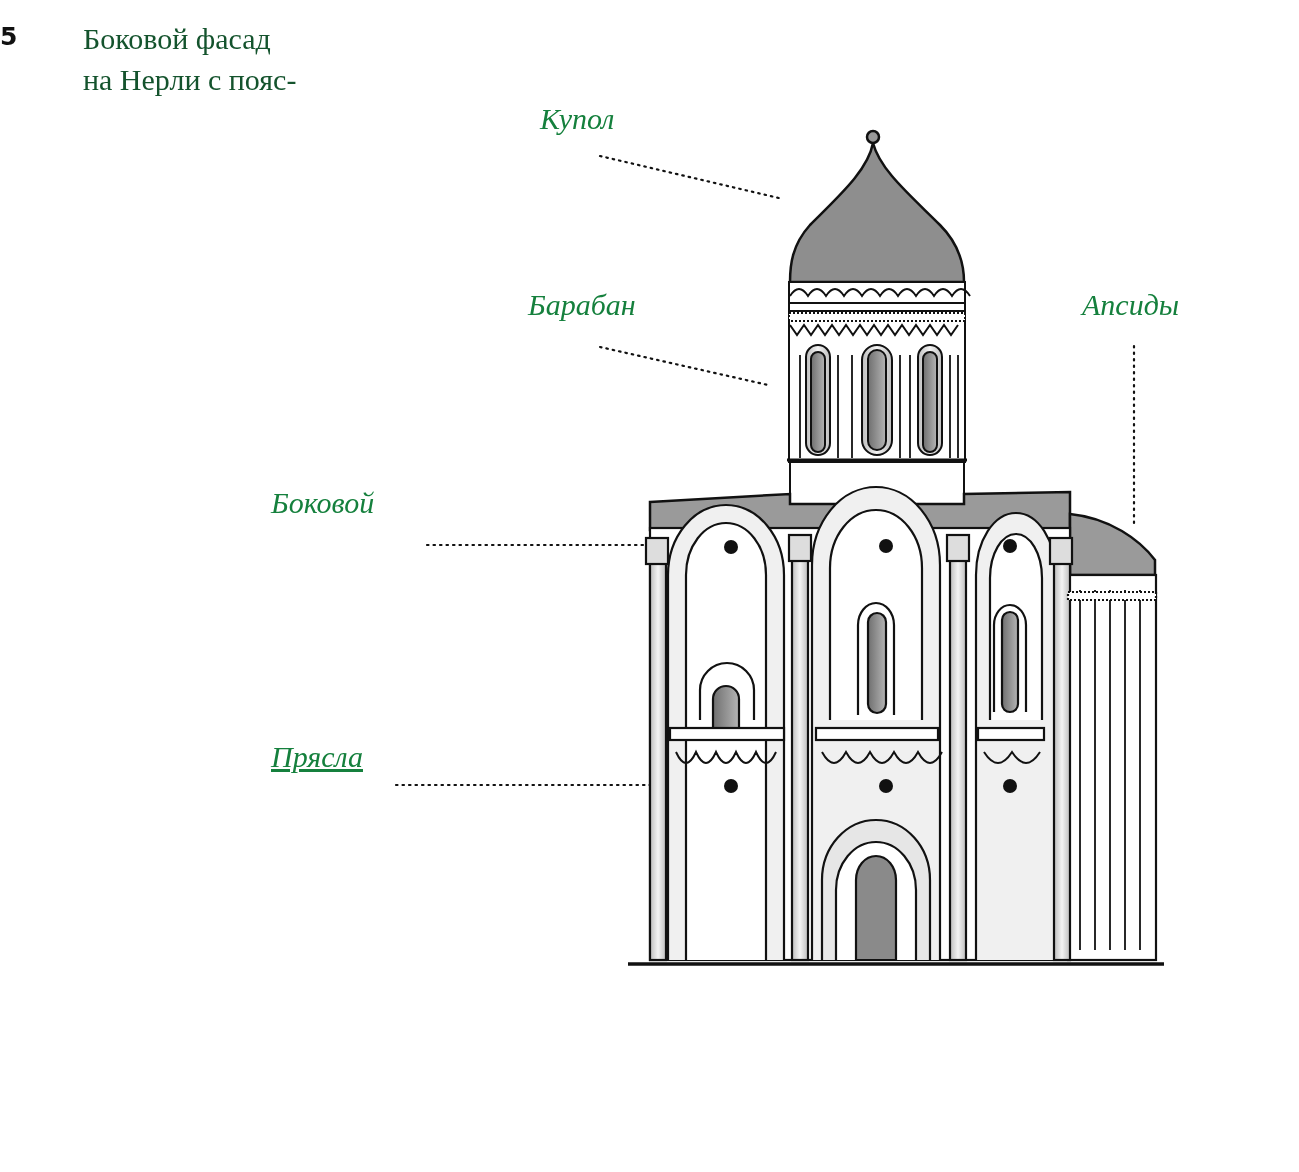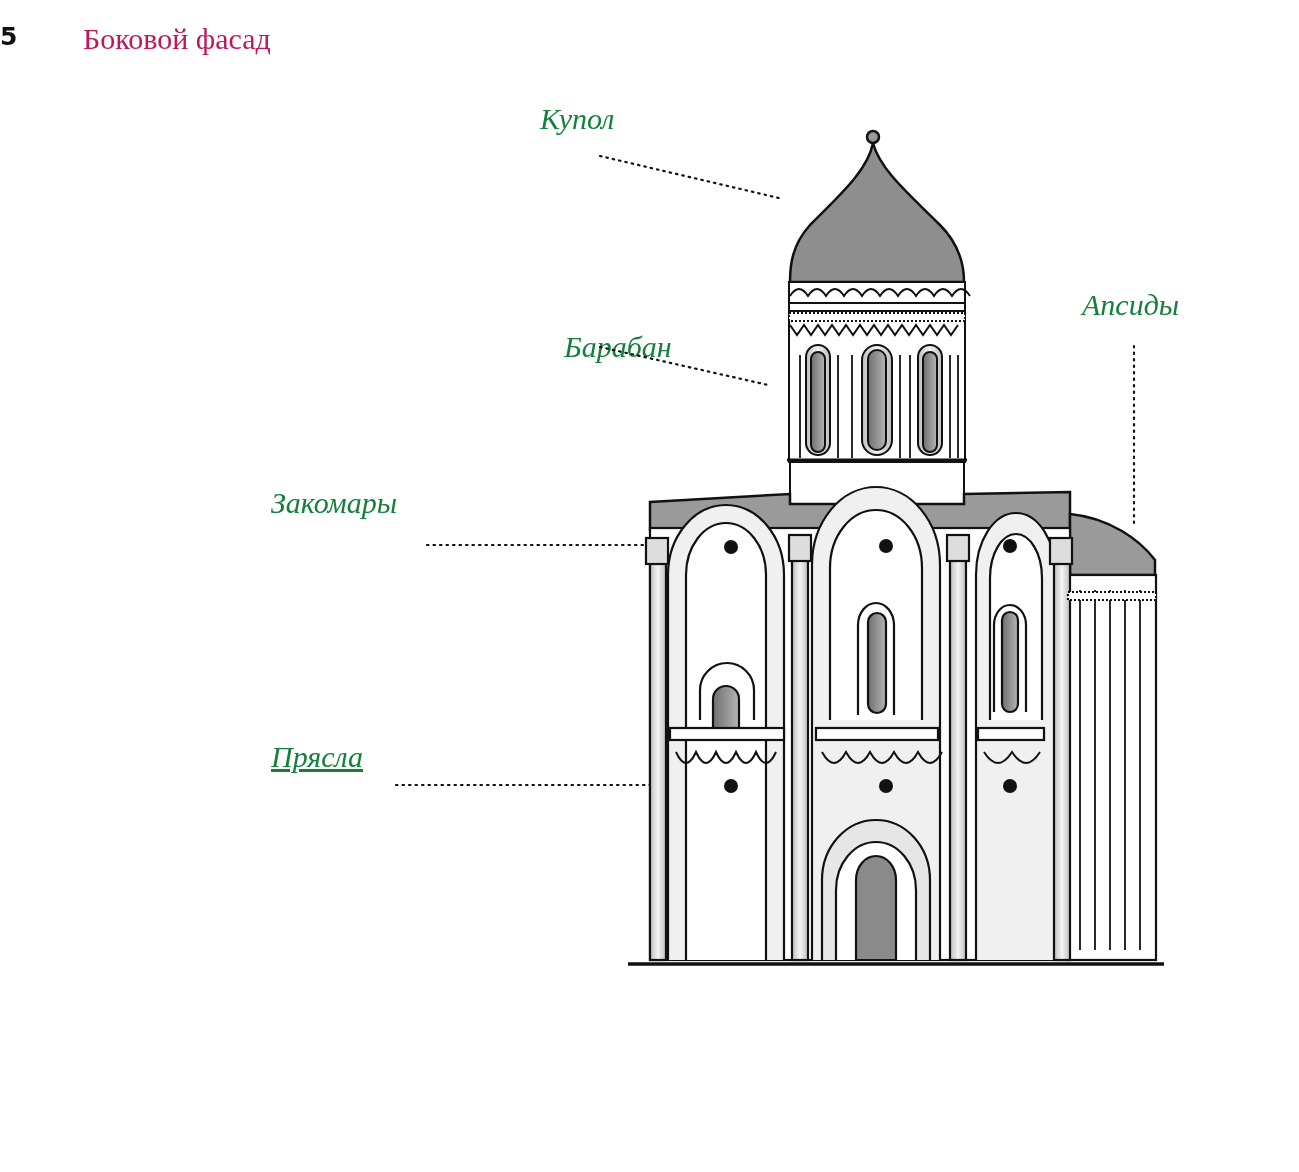--- a/index.html
+++ b/index.html
@@ -1,34 +1,35 @@
 <!DOCTYPE html>
 <html><head>
 <meta charset="utf-8">
 <style>
   html, body { margin:0; padding:0; background:#fff; }
   body { width:1299px; height:1172px; position:relative; overflow:hidden; }
   .fig-num { position:absolute; left:0; top:22px; font-family:"DejaVu Sans", sans-serif; font-weight:bold; font-size:25px; color:#111; }
-  .caption { position:absolute; left:83px; top:18px; width:300px; font-family:"Liberation Serif", "DejaVu Serif", serif; font-size:30px; line-height:41px; color:#be185d; }
+  .caption { position:absolute; left:83px; top:18px; width:300px; font-family:"Liberation Serif", "DejaVu Serif", serif; font-size:30px; line-height:41px; color:#14532d; }
   .caption span { display:block; white-space:nowrap; }
   .label { position:absolute; font-family:"Liberation Serif", "DejaVu Serif", serif; font-style:italic; font-size:30px; color:#15803d; white-space:nowrap; }
   svg#drawing { position:absolute; left:0; top:0; }
 </style>
 </head>
 <body>
 
 <div class="fig-num">5</div>
 <div class="caption">
   <span>Боковой фасад</span>
+  <span>на Нерли с пояс-</span>
 </div>
 
 <div class="label" style="left:540px;top:102px;">Купол</div>
-<div class="label" style="left:564px;top:288px;margin-top:42px;">Барабан</div>
+<div class="label" style="left:528px;top:288px;">Барабан</div>
 <div class="label" style="left:1082px;top:288px;">Апсиды</div>
-<div class="label" style="left:271px;top:486px;">Закомары</div>
+<div class="label" style="left:271px;top:486px;">Боковой</div>
 <div class="label" style="left:271px;top:740px;text-decoration:underline;">Прясла</div>
 
 <svg id="drawing" width="1299" height="1172" viewBox="0 0 1299 1172">
   <defs>
     <linearGradient id="colShade" x1="0" x2="1">
       <stop offset="0" stop-color="#bdbdbd"></stop>
         <stop offset="0.5" stop-color="#f4f4f4"></stop>
         <stop offset="1" stop-color="#bdbdbd"></stop>
     </linearGradient>
     <linearGradient id="winShade" x1="0" x2="1">

